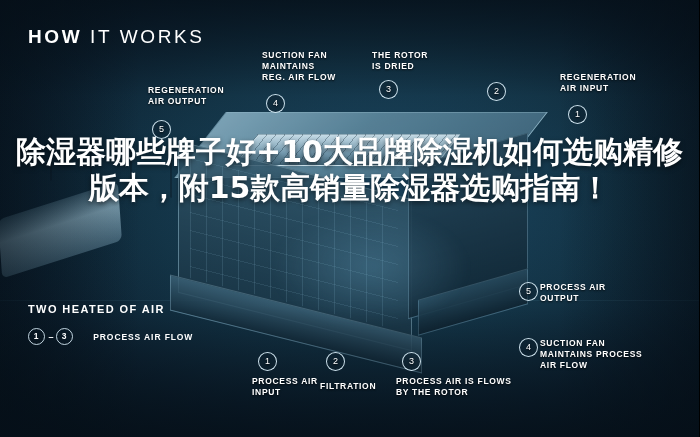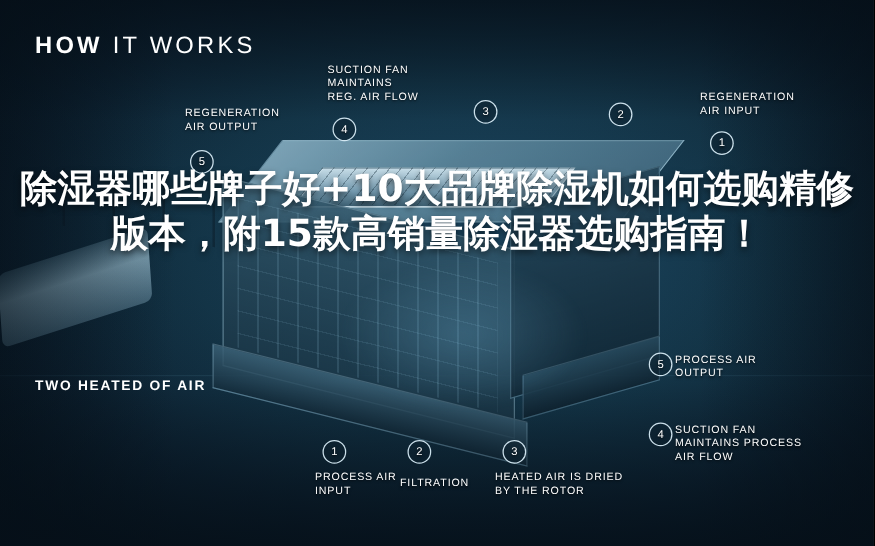--- a/index.html
+++ b/index.html
@@ -158,21 +158,21 @@
     background: radial-gradient(ellipse at center, rgba(140,215,255,0.22), rgba(140,215,255,0) 70%);
     filter: blur(4px);
   }
 
   
   .callout {
     position: absolute;
     font-size: 8.5px;
     line-height: 11px;
     letter-spacing: 0.7px;
-    font-weight: normal;
+    font-weight: bold;
     color: #ffffff;
     text-shadow: 0 1px 2px rgba(0,0,0,0.75);
     white-space: pre-line;
   }
 
   .num {
     position: absolute;
     width: 17px; height: 17px;
     border-radius: 50%;
     border: 1px solid rgba(225,245,255,0.9);
@@ -273,20 +273,22 @@
   <div class="how-title">
     <span>HOW</span><span class="light"> IT WORKS</span>
   </div>
 
   <div class="callout" style="left:560px; top:72px; width:120px;">REGENERATION
 AIR INPUT</div>
   <div class="num" style="left:568px; top:105px;">1</div>
 
   <div class="num" style="left:487px; top:82px;">2</div>
 
+  <div class="callout" style="left:372px; top:50px; width:100px;">THE ROTOR
+IS DRIED</div>
   <div class="num" style="left:379px; top:80px;">3</div>
 
   <div class="callout" style="left:262px; top:50px; width:106px;">SUCTION FAN
 MAINTAINS
 REG. AIR FLOW</div>
   <div class="num" style="left:266px; top:94px;">4</div>
 
   <div class="callout" style="left:148px; top:85px; width:110px;">REGENERATION
 AIR OUTPUT</div>
   <div class="num" style="left:152px; top:120px;">5</div>
@@ -301,19 +303,25 @@
   <div class="num" style="left:519px; top:338px;">4</div>
 
   <div class="num" style="left:258px; top:352px;">1</div>
   <div class="callout" style="left:252px; top:376px; width:90px;">PROCESS AIR
 INPUT</div>
 
   <div class="num" style="left:326px; top:352px;">2</div>
   <div class="callout" style="left:320px; top:381px; width:90px;">FILTRATION</div>
 
   <div class="num" style="left:402px; top:352px;">3</div>
-  <div class="callout" style="left:396px; top:376px; width:150px;">HEATED AIR IS DRIED
+  <div class="callout" style="left:396px; top:376px; width:150px;">PROCESS AIR IS FLOWS
 BY THE ROTOR</div>
 
   <div class="legend-title">TWO HEATED OF AIR</div>
+  <div class="legend-row" style="top:328px;">
+    <span class="pair">
+      <span class="circ">1</span><span class="dash">–</span><span class="circ">3</span>
+    </span>
+    <span class="txt">PROCESS AIR FLOW</span>
+  </div>
 
   <div class="overlay-text">除湿器哪些牌子好+10大品牌除湿机如何选购精修版本，附15款高销量除湿器选购指南！</div>
 </div>
 
 </body></html>

